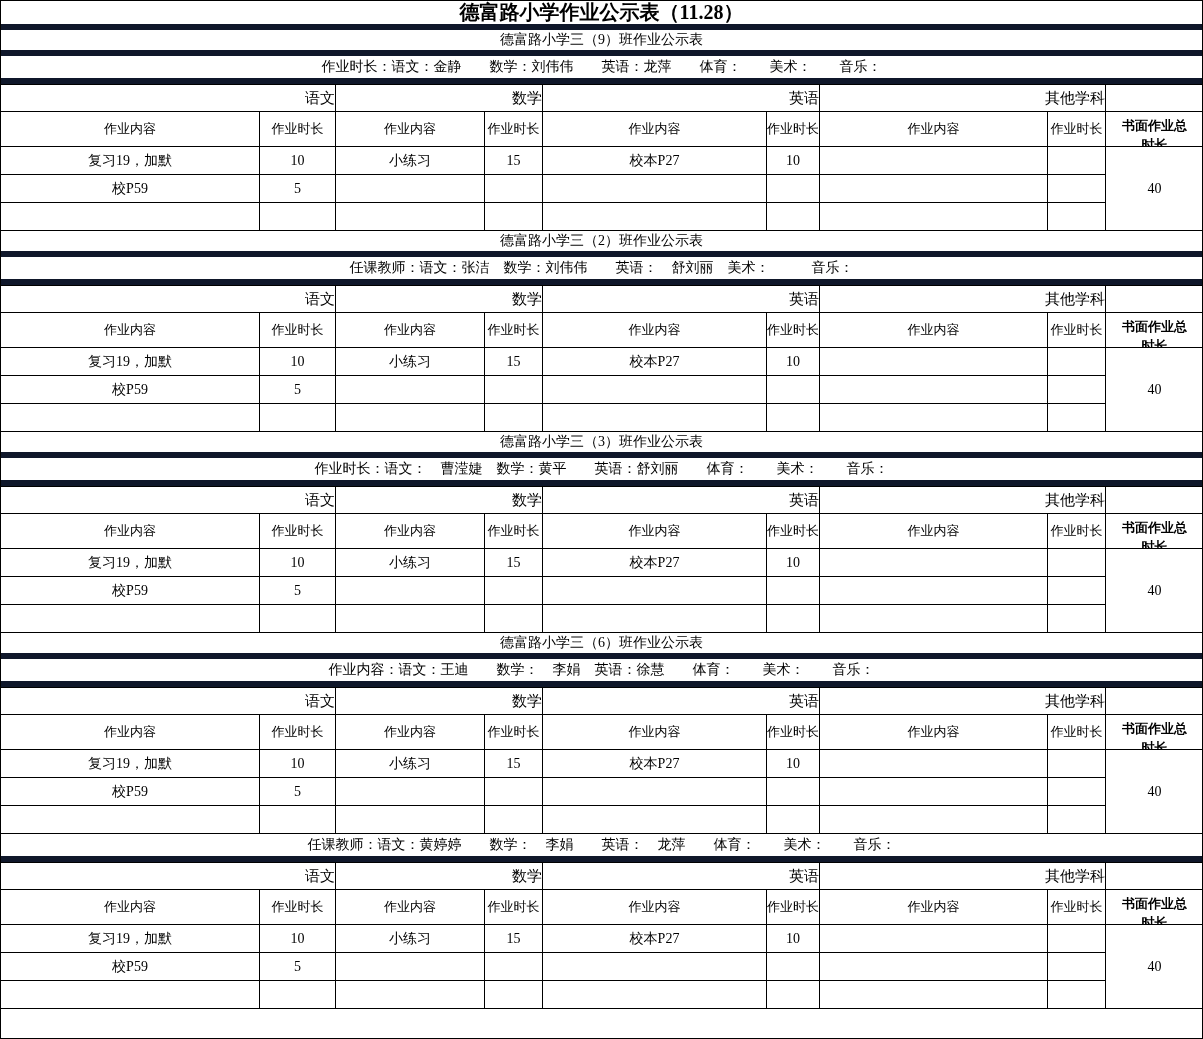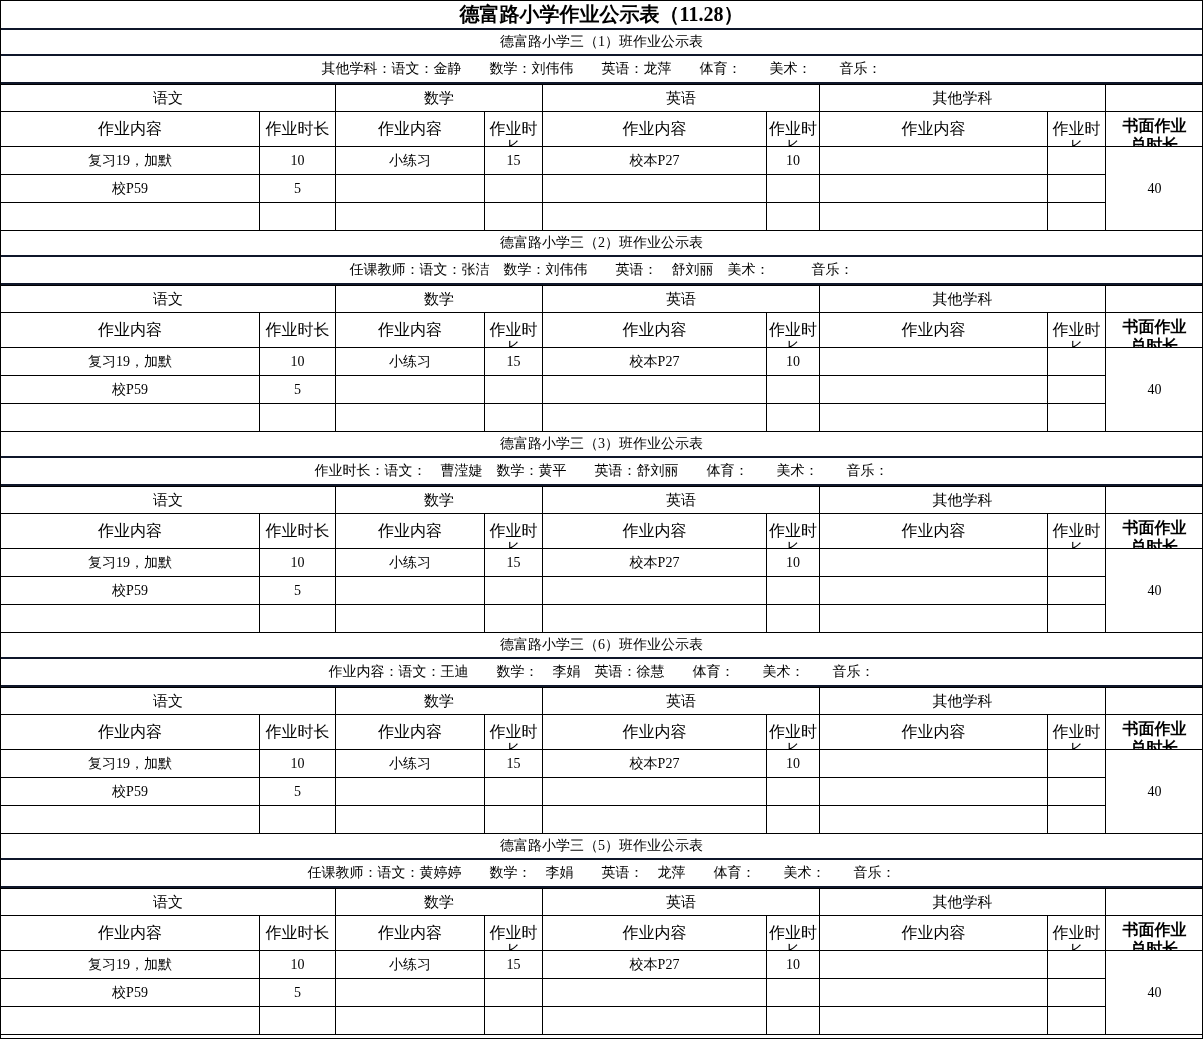--- a/index.html
+++ b/index.html
@@ -11,21 +11,21 @@
     background: #fff;
     color: #000;
     font-family: "Liberation Serif", "DejaVu Serif", serif;
     overflow: hidden;
   }
   .bar {
     display: flex;
     align-items: center;
     justify-content: center;
     text-align: left;
-    border-bottom: 2px solid #0f172a;
+    border-bottom: 6px solid #0f172a;
     white-space: pre;
   }
   .title-bar {
     height: 29px;
     font-size: 20px;
     font-weight: bold;
   }
   .class-bar {
     height: 26px;
     font-size: 14px;
@@ -43,42 +43,42 @@
   table.grid th, table.grid td {
     border: 1px solid #000;
     padding: 0;
     text-align: center;
     vertical-align: middle;
     font-weight: normal;
     font-size: 14px;
     overflow: hidden;
     white-space: pre;
   }
-  tr.subject-row th { height: 27px; font-size: 15px; }
-  tr.subhdr-row th { height: 35px; font-size: 16px; }
+  tr.subject-row th { height: 27px; font-size: 15px; text-align: right; }
+  tr.subhdr-row th { height: 35px; font-size: 13px; }
   .clip {
     height: 34px;
     overflow: hidden;
     line-height: 19px;
     padding-top: 7px;
     white-space: normal;
   }
   .clip.total { padding-top: 4px; padding-left: 16px; padding-right: 16px; font-weight: bold; }
   tr.data-row td { height: 28px; }
   td.total-cell { font-size: 15px; }
 </style>
 </head>
 <body>
 
 <div class="page">
   <div class="bar title-bar">德富路小学作业公示表（11.28）</div>
   <div id="sections">
   <div class="section">
-    <div class="bar class-bar">德富路小学三（1）班作业公示表</div>
-    <div class="bar teacher-bar">其他学科：语文：金静　　数学：刘伟伟　　英语：龙萍　　体育：　　美术：　　音乐：</div>
+    <div class="bar class-bar">德富路小学三（9）班作业公示表</div>
+    <div class="bar teacher-bar">作业时长：语文：金静　　数学：刘伟伟　　英语：龙萍　　体育：　　美术：　　音乐：</div>
     <table class="grid">
       <colgroup>
         <col style="width:259px">
             <col style="width:76px">
         <col style="width:149px">
             <col style="width:58px">
         <col style="width:224px">
             <col style="width:53px">
         <col style="width:228px">
             <col style="width:58px">
@@ -339,21 +339,20 @@
           <td></td>
           <td></td>
           <td></td>
           <td></td>
         </tr>
       </tbody>
     </table>
   </div>
 
   <div class="section">
-    <div class="bar class-bar">德富路小学三（5）班作业公示表</div>
     <div class="bar teacher-bar">任课教师：语文：黄婷婷　　数学：　李娟　　英语：　龙萍　　体育：　　美术：　　音乐：</div>
     <table class="grid">
       <colgroup>
         <col style="width:259px">
             <col style="width:76px">
         <col style="width:149px">
             <col style="width:58px">
         <col style="width:224px">
             <col style="width:53px">
         <col style="width:228px">

